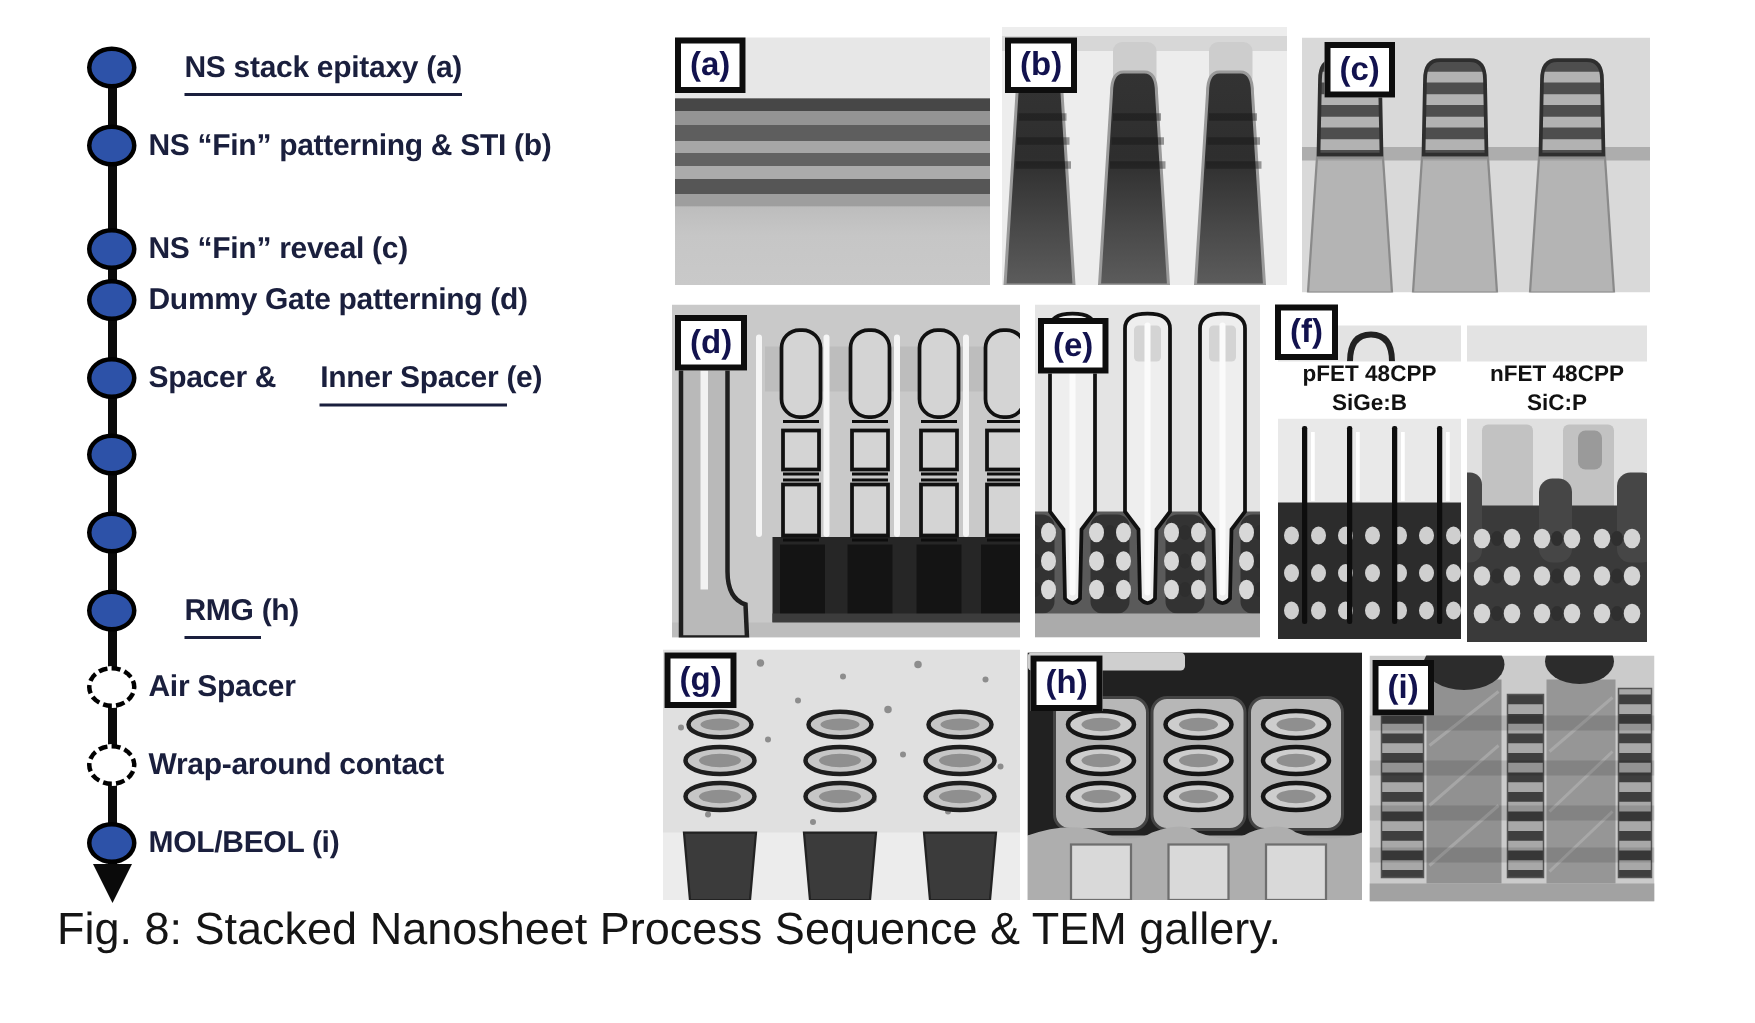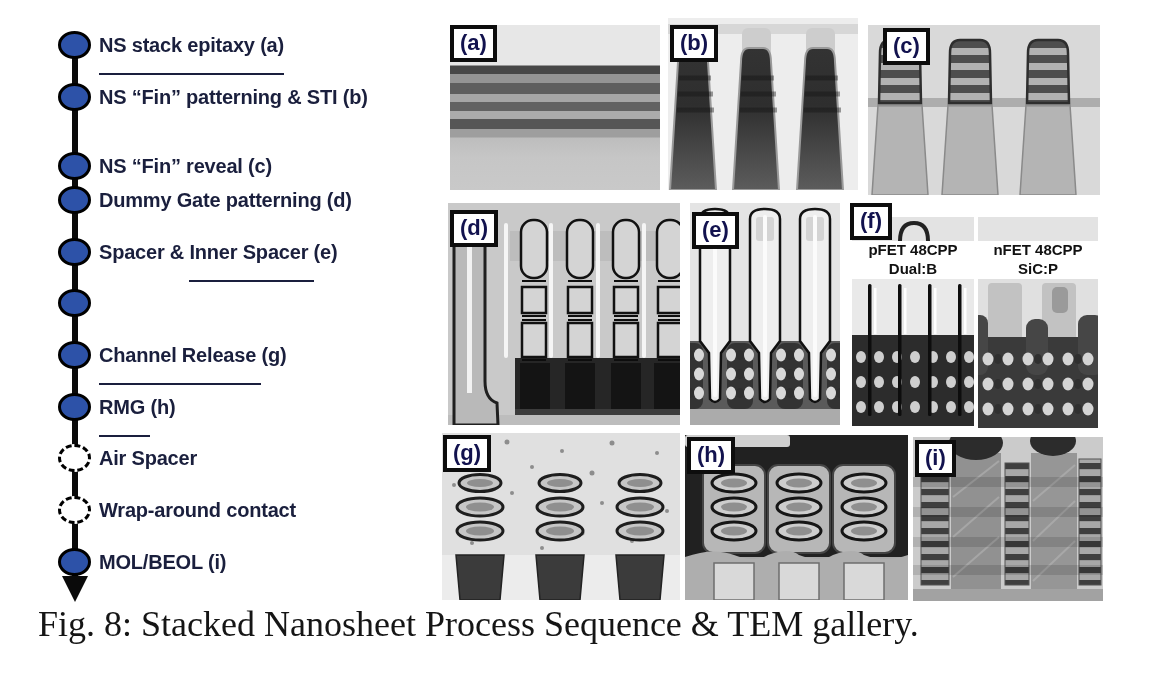--- a/index.html
+++ b/index.html
@@ -9,42 +9,42 @@
   .flow-line{position:absolute;left:72px;top:44px;width:6px;height:536px;background:#0a0a0a;}
   .flow-arrow{position:absolute;left:62px;top:576px;width:0;height:0;
               border-left:13px solid transparent;border-right:13px solid transparent;
               border-top:26px solid #0a0a0a;}
   .flow-row{position:absolute;left:58px;height:28px;display:flex;align-items:center;}
   .node{width:27px;height:22px;border:3px solid #000;border-radius:50%;
         background:#2d52a8;flex:0 0 auto;margin-right:8px;}
   .node.dashed{background:#fff;border:3px dashed #000;}
   .flow-label{font-weight:bold;font-size:20px;line-height:1.05;color:#1a1f3d;
               letter-spacing:-0.2px;white-space:pre;}
-  .flow-label .ul{border-bottom:2.5px solid #1a1f3d;padding-bottom:17px;}
+  .flow-label .ul{border-bottom:2.5px solid #1a1f3d;padding-bottom:6px;margin-left:24px;}
   .plabel{position:absolute;background:#fff;border:4px solid #0d0d0d;color:#12124e;
           font-weight:bold;font-size:22px;line-height:1;padding:3px 6px 4px;z-index:5;}
   .tem{position:absolute;}
   .tem svg{display:block;}
   
   .tem-a{background:linear-gradient(to bottom,
      #e7e7e7 0px,#e7e7e7 40px,
      #474747 41px,#474747 49px,
      #949494 49px,#949494 58px,
      #5e5e5e 58px,#5e5e5e 69px,
      #a6a6a6 69px,#a6a6a6 77px,
      #626262 77px,#626262 86px,
      #ababab 86px,#ababab 94px,
      #565656 94px,#565656 104px,
      #9e9e9e 104px,#9e9e9e 112px,
      #bdbdbd 113px,#c6c6c6 132px,#c9c9c9 100%);}
   .sublabel{position:absolute;width:122px;text-align:center;font-weight:bold;
             font-size:15px;line-height:1.25;color:#111;}
   .substrip{position:absolute;height:24px;background:#e3e3e3;overflow:hidden;}
-  .caption{position:absolute;left:38px;top:603px;font-family:Liberation Serif, serif;
-           font-size:36px;color:#151515;white-space:nowrap;}
+  .caption{position:absolute;left:38px;top:603px;font-family:Liberation Sans, sans-serif;
+           font-size:30px;color:#151515;white-space:nowrap;}
 </style>
 </head>
 <body>
 
 <div class="stage">
 
   <div>
     <div class="flow-line"></div>
     <div class="flow-arrow"></div>
 
@@ -66,21 +66,20 @@
     </div>
     <div class="flow-row" style="top:238px">
       <span class="node"></span>
       <span class="flow-label"><span>Spacer &amp; </span><span class="ul">Inner Spacer </span><span>(e)</span></span>
     </div>
     <div class="flow-row" style="top:289px">
       <span class="node"></span>
     </div>
     <div class="flow-row" style="top:341px">
       <span class="node"></span>
-      <span class="flow-label"><span></span><span class="ul">Channel Release </span><span>(g)</span></span>
     </div>
     <div class="flow-row" style="top:393px">
       <span class="node"></span>
       <span class="flow-label"><span></span><span class="ul">RMG </span><span>(h)</span></span>
     </div>
     <div class="flow-row" style="top:444px">
       <span class="node dashed"></span>
       <span class="flow-label"><span>Air Spacer</span><span class="ul"></span><span></span></span>
     </div>
     <div class="flow-row" style="top:496px">
@@ -295,21 +294,21 @@
 
     <div class="plabel" style="left:850px;top:203px;">(f)</div>
     <div class="substrip" style="left:852px;top:217px;width:122px;">
       <svg width="122" height="24" viewBox="0 0 122 24">
         <path d="M48,24 Q48,6 62,6 Q76,6 76,24" fill="none" stroke="#222" stroke-width="4"></path>
       </svg>
     </div>
     <div class="substrip" style="left:978px;top:217px;width:120px;"></div>
     <div class="sublabel" style="left:852px;top:241px;">
       <span style="display:block">pFET 48CPP</span>
-      <span style="display:block">Dual:B</span>
+      <span style="display:block">SiGe:B</span>
     </div>
     <div class="sublabel" style="left:978px;top:241px;width:120px;">
       <span style="display:block">nFET 48CPP</span>
       <span style="display:block">SiC:P</span>
     </div>
     <div class="tem" style="left:852px;top:279px;width:122px;height:147px;">
       <svg width="122" height="147" viewBox="0 0 122 147">
         <rect width="122" height="147" fill="#e9e9e9"></rect>
         <rect y="56" width="122" height="91" fill="#2c2c2c"></rect>
         <g fill="#cfcfcf">

